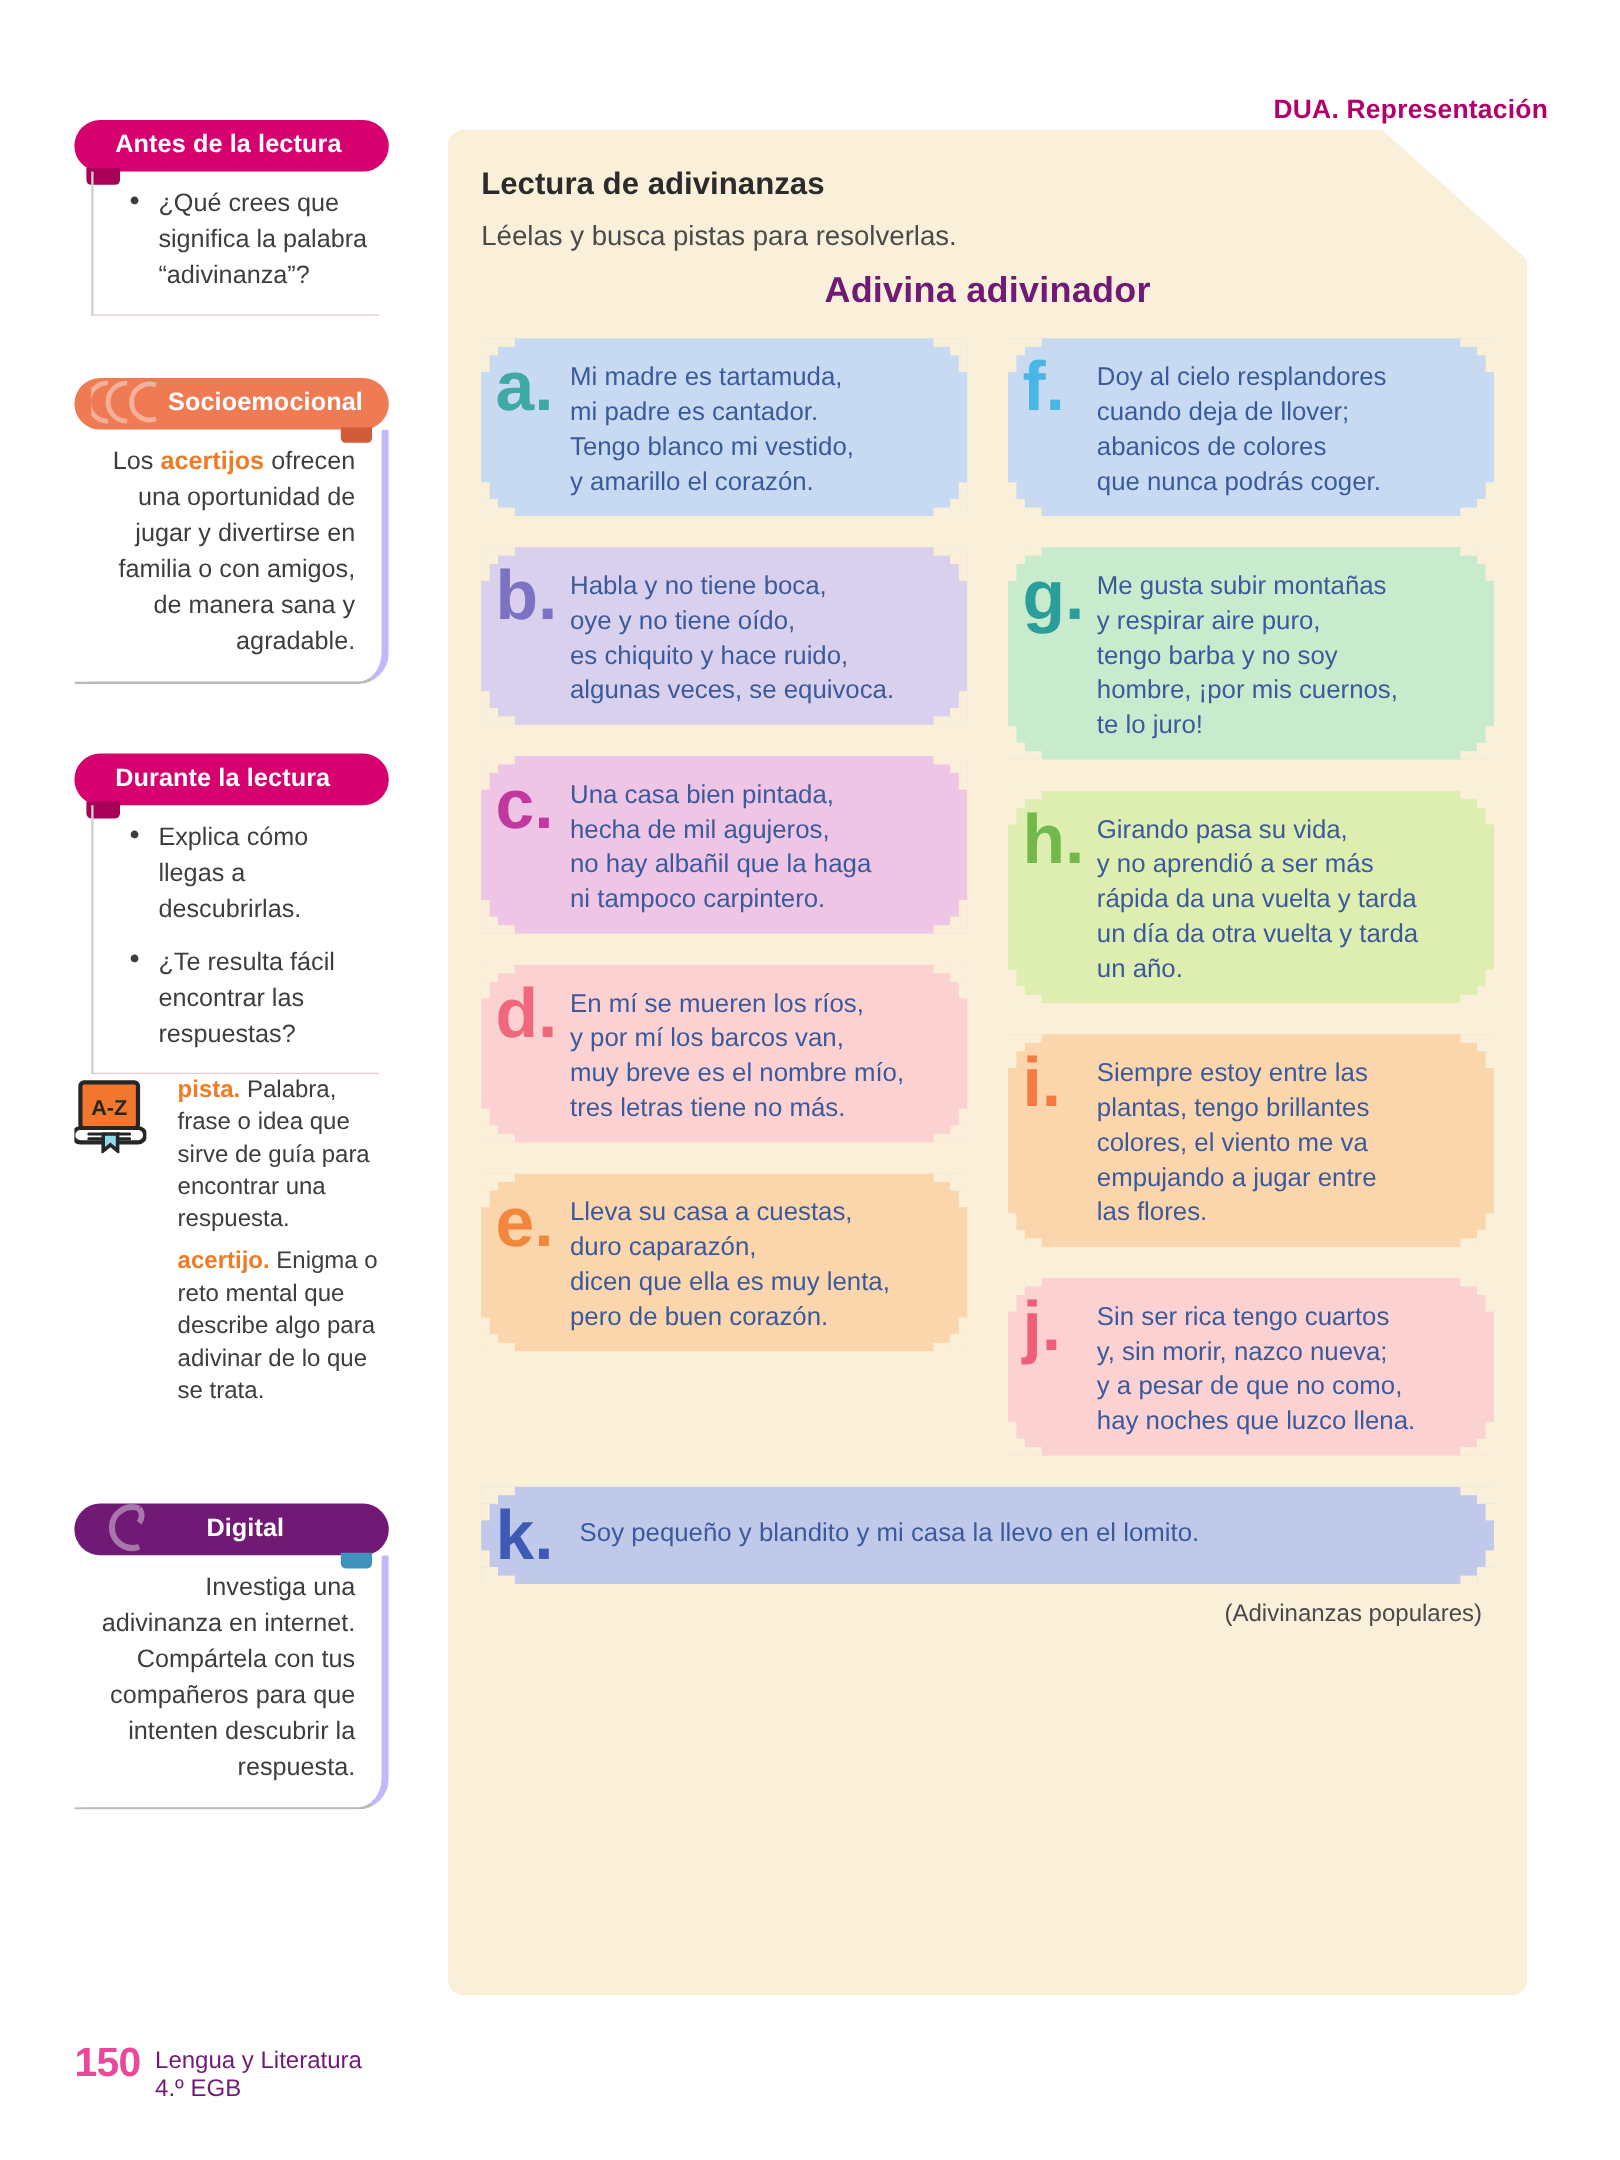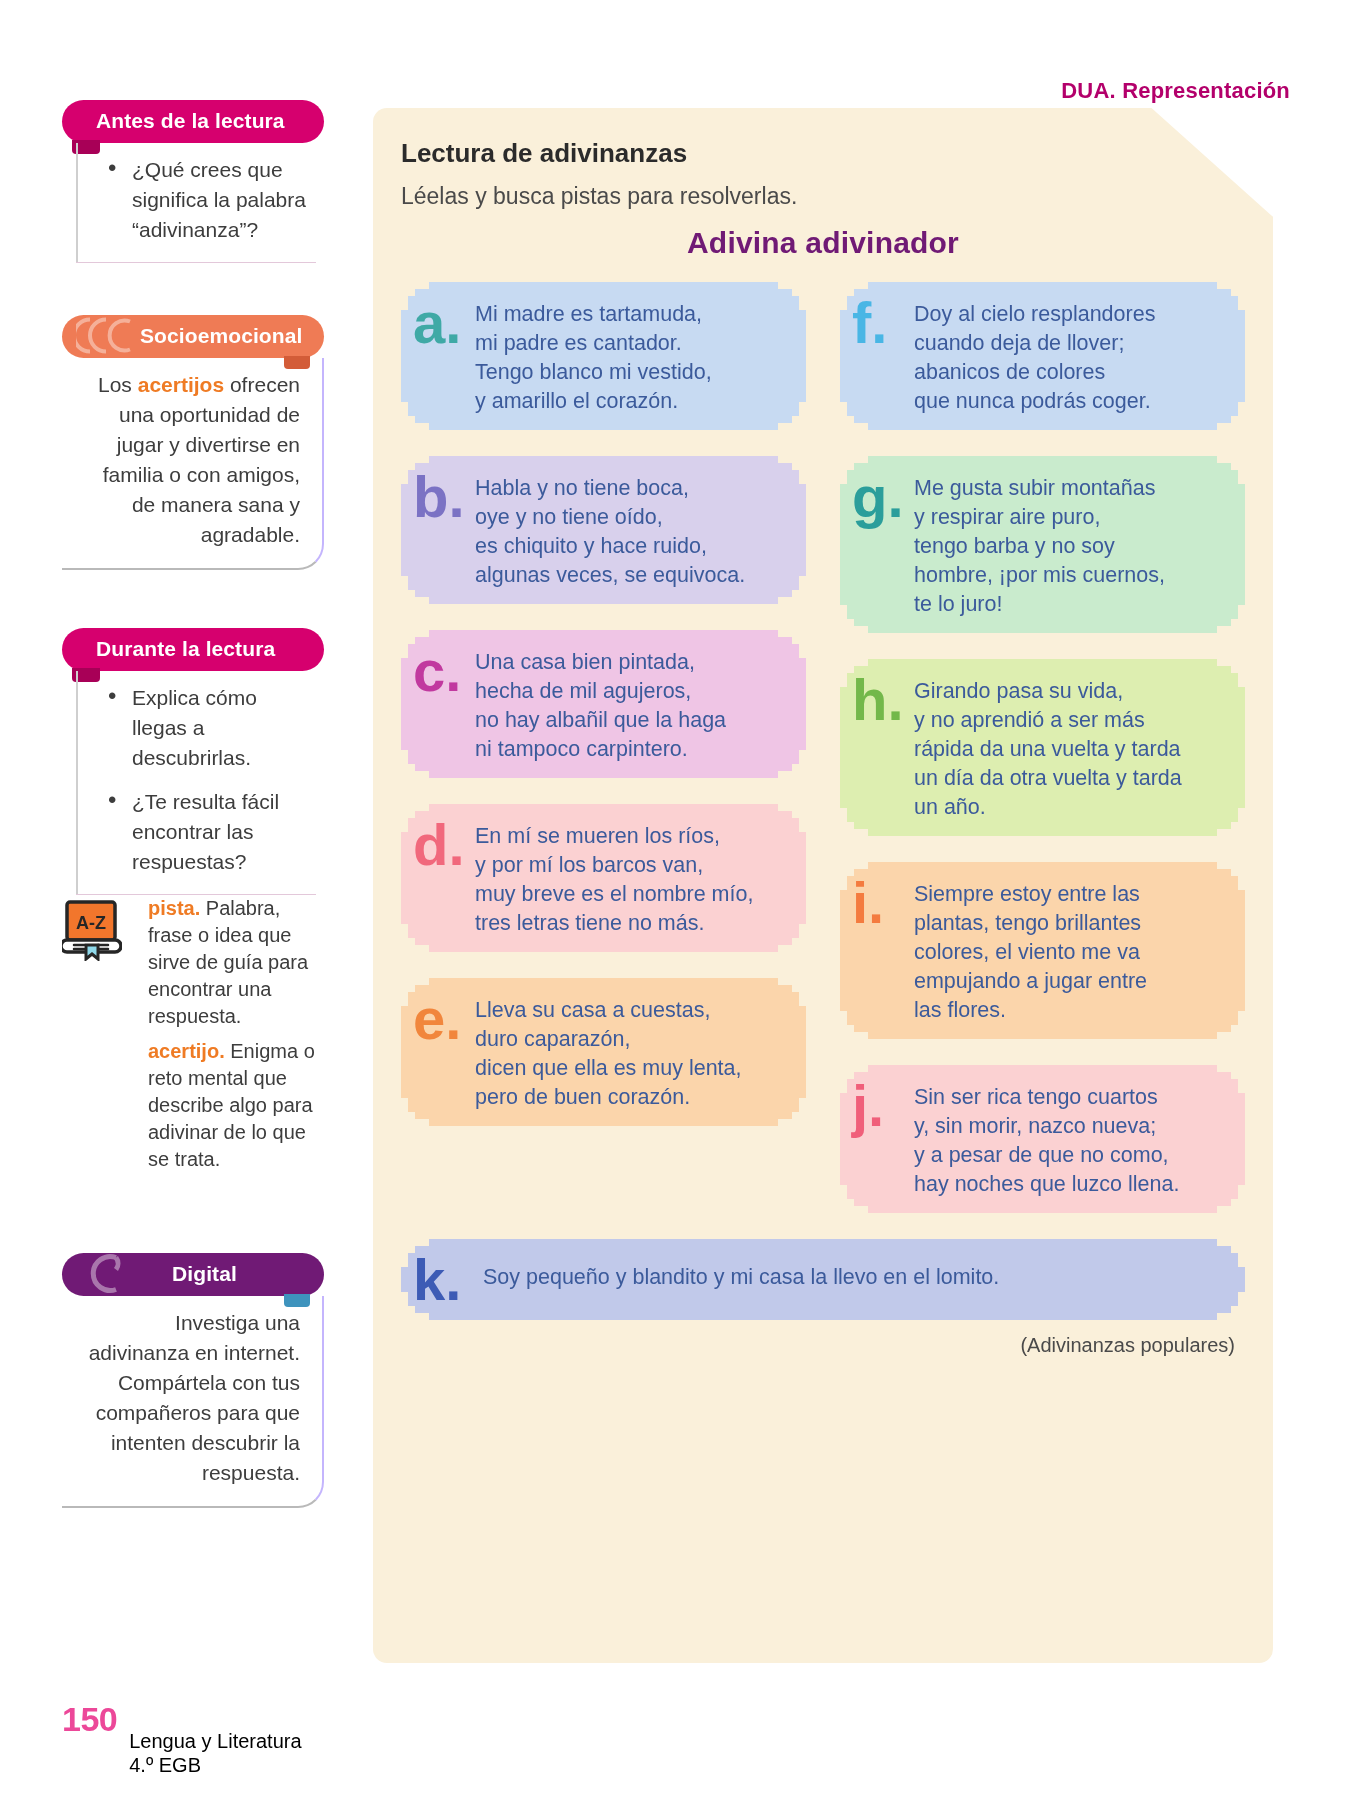--- a/index.html
+++ b/index.html
@@ -47,21 +47,21 @@
     opacity: .40; pointer-events: none;
   }
 
   .noteblock {
     position: relative;
     padding: 12px 16px 18px 22px;
     font-size: 21px; line-height: 30px; color: #3d3d3d;
   }
   .noteblock.leftbar { border-left: 2px solid #cfcfcf; margin-left: 14px; }
   .noteblock.rightcurve {
-    border-right: 2px solid #c4b5fd;
+    border-right: 6px solid #c4b5fd;
     border-bottom: 2px solid #b9b9b9;
     border-bottom-right-radius: 26px;
     text-align: right;
     padding-right: 22px;
   }
   .noteblock.leftbar::after{
     content:""; position:absolute; left:-2px; right: 8px; bottom: 0; height:1px; background:#e3c8da;
   }
   ul.bullets { list-style: none; }
   ul.bullets li {
@@ -75,21 +75,21 @@
 
   
   .glossary { position:absolute; left:62px; top:895px; width: 268px; display:flex; gap:22px; }
   .gl-icon  { flex:0 0 auto; width:64px; padding-top:4px;}
   .gl-text  { font-size:20px; line-height:27px; color:#3d3d3d; }
   .gl-term  { color:#ef7b24; font-weight:700; }
 
   
   .pfoot { position:absolute; left:62px; top:1700px; display:flex; align-items:flex-start; gap:12px; }
   .pnum  { font-size:34px; font-weight:700; color:#ec4899; letter-spacing:-.5px; }
-  .pmeta { font-size:20px; line-height:24px; color:#000000; padding-top:5px;margin-top:24px;}
+  .pmeta { font-size:20px; line-height:24px; color:#701a75; padding-top:5px;}
 
   
   .dua {
     position:absolute; right: 60px; top: 78px;
     font-size: 22px; color:#b3006b; font-weight:700; letter-spacing:.2px; z-index: 5;
   }
   .dua .dua-sub { font-weight:600; }
 
   .panel {
     position:absolute; left: 373px; top: 108px;

